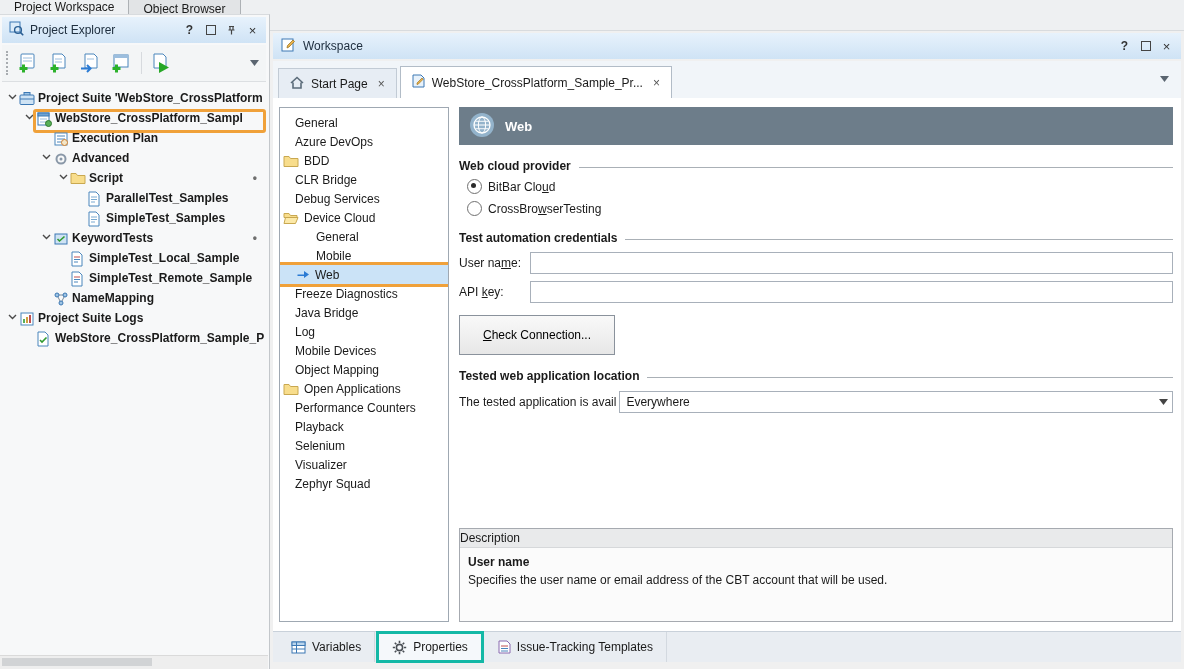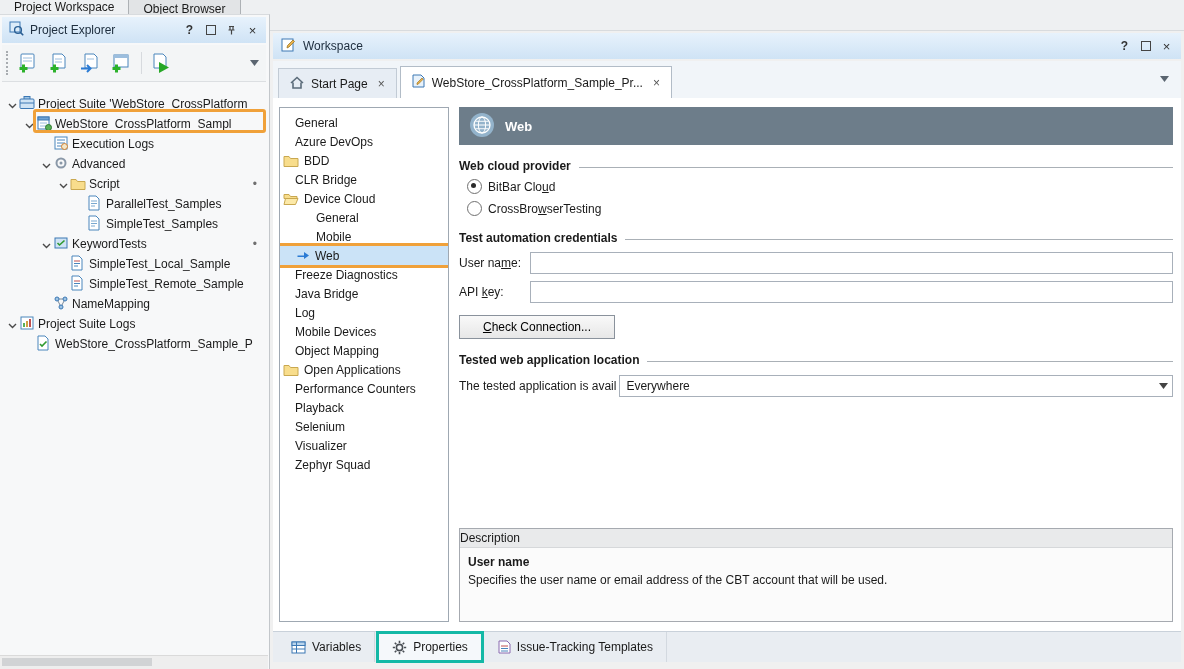--- a/index.html
+++ b/index.html
@@ -20,21 +20,21 @@
   .ctrl.x{font-weight:normal;font-size:13px;}
   .maxbox{width:8px;height:8px;border:1px solid #444;display:inline-block;}
 
   .pe-toolbar{position:absolute;top:30px;left:2px;right:3px;height:36px;display:flex;align-items:center;gap:4px;padding:0 4px;background:#f3f5f6;border-bottom:1px solid #dcdfe2;}
   .grip{height:24px;border-left:2px dotted #a8acb0;margin-right:3px;}
   .tbtn{width:27px;height:27px;display:flex;align-items:center;justify-content:center;cursor:default;}
   .tsep{width:1px;height:22px;background:#d7dade;margin:0 2px;}
   .tchev{margin-left:auto;padding-right:3px;display:flex;align-items:center;}
 
   .tree{position:absolute;top:67px;left:2px;right:3px;bottom:14px;overflow:hidden;padding-top:9px;}
-  .tree-row{height:20px;display:flex;align-items:flex-end;position:relative;white-space:nowrap;cursor:default;}
+  .tree-row{height:20px;display:flex;align-items:flex-start;position:relative;white-space:nowrap;cursor:default;font-weight:bold;}
   .tw-exp{width:13px;flex:none;display:flex;align-items:center;justify-content:center;}
   .tw-icon{width:17px;flex:none;display:flex;align-items:center;}
   .tw-label{padding-left:2px;}
   .tw-dot{position:absolute;right:9px;color:#6f6f6f;}
   .annot-overlay{position:absolute;left:31px;right:0px;top:-2px;bottom:-2px;border:3px solid #f0a13a;border-radius:3px;pointer-events:none;}
 
   .h-scrollbar{position:absolute;left:0;right:1px;bottom:0;height:13px;background:#eeeeee;border-top:1px solid #dadada;}
   .h-thumb{position:absolute;left:2px;top:2px;width:150px;height:8px;background:#d1d3d5;}
 
   
@@ -59,21 +59,21 @@
   .page-header{height:38px;background:#6d7d8a;display:flex;align-items:center;gap:10px;padding-left:10px;color:#fff;font-weight:bold;font-size:13px;}
   .group-row{display:flex;align-items:center;gap:8px;margin-top:14px;}
   .group-title{font-weight:bold;white-space:nowrap;}
   .rule{flex:1;height:1px;background:#aab0b6;position:relative;top:1px;}
   .radio-row{display:flex;align-items:center;gap:6px;margin:5px 0 0 8px;height:17px;cursor:default;}
   .radio{width:13px;height:13px;border:1px solid #707070;border-radius:50%;background:#fff;position:relative;flex:none;}
   .radio.on::after{content:"";position:absolute;left:3px;top:3px;width:5px;height:5px;border-radius:50%;background:#2b2b2b;}
   .field-row{display:flex;align-items:center;margin-top:7px;}
   .field-label{width:71px;flex:none;}
   .tinput{flex:1;height:18px;border:1px solid #a8b0ba;padding:1px 4px;background:#fff;font:12px "Liberation Sans",sans-serif;outline:none;}
-  .btn{margin-top:12px;width:156px;height:24px;border:1px solid #8a929c;background:linear-gradient(#f9f9f9,#e7e7e7);font:12px "Liberation Sans",sans-serif;cursor:default;}
+  .btn{margin-top:12px;width:156px;height:40px;border:1px solid #8a929c;background:linear-gradient(#f9f9f9,#e7e7e7);font:12px "Liberation Sans",sans-serif;cursor:default;}
   .loc-row{display:flex;align-items:center;margin-top:8px;}
   .loc-label{flex:none;padding-right:3px;}
   .selectbox{flex:1;height:20px;border:1px solid #a8b0ba;background:#fff;display:flex;align-items:center;padding-left:6px;cursor:default;}
   .sel-chev{margin-left:auto;width:17px;height:100%;display:flex;align-items:center;justify-content:center;}
   .desc-box{position:absolute;left:0;right:0;bottom:0;height:92px;border:1px solid #a6aab0;background:#fbfbfb;}
   .desc-header{height:18px;line-height:18px;background:#e9eaeb;border-bottom:1px solid #d6d8da;padding-left:0;}
   .desc-heading{font-weight:bold;margin:7px 0 4px 8px;}
   .desc-text{margin-left:8px;}
 
   .bottom-tabs{position:absolute;left:3px;right:3px;bottom:7px;height:30px;background:#e9edf2;border-top:1px solid #c9d1da;display:flex;align-items:center;padding-left:5px;}
@@ -199,21 +199,21 @@
           <span class="tw-exp"></span>
           <span class="tw-icon">
             <svg width="16" height="16" viewBox="0 0 16 16">
               <rect x="2" y="2" width="12" height="12" fill="#fff" stroke="#4b86bc"></rect>
               <line x1="4" y1="5" x2="12" y2="5" stroke="#4b86bc"></line>
               <line x1="4" y1="8" x2="12" y2="8" stroke="#4b86bc"></line>
               <line x1="4" y1="11" x2="9" y2="11" stroke="#4b86bc"></line>
               <circle cx="11.5" cy="11.5" r="3" fill="#f3e6c8" stroke="#d08030"></circle>
             </svg>
           </span>
-          <span class="tw-label">Execution Logs</span>
+          <span class="tw-label">Execution Plan</span>
         </div>
         <div class="tree-row" style="padding-left: 38px;">
           <span class="tw-exp">
             <svg width="11" height="11" viewBox="0 0 11 11">
               <polyline points="2,4 5.5,7.5 9,4" fill="none" stroke="#4a4a4a" stroke-width="1.4"></polyline>
             </svg>
           </span>
           <span class="tw-icon">
             <svg width="16" height="16" viewBox="0 0 16 16">
               <circle cx="8" cy="8" r="4.5" fill="none" stroke="#8a98a8" stroke-width="2"></circle>
@@ -401,20 +401,23 @@
           <div class="nav-item f">
             <span style="display: flex;">
               <svg width="16" height="14" viewBox="0 0 16 14">
                 <path d="M1 2.5 h5 l1.5 2 H15 v8 H1 z" fill="#f8dd8c" stroke="#c9a850"></path>
               </svg>
             </span>
             <span>BDD</span>
           </div>
           <div class="nav-item">
             <span>CLR Bridge</span>
+          </div>
+          <div class="nav-item">
+            <span>Debug Services</span>
           </div>
           <div class="nav-item f">
             <span style="display: flex;">
               <svg width="16" height="14" viewBox="0 0 16 14">
                 <path d="M1 2.5 h5 l1.5 2 H14 v2 H1 z" fill="#f8dd8c" stroke="#c9a850"></path>
                 <path d="M2.5 6.5 h12.5 l-2.5 6 H1 z" fill="#fce9a8" stroke="#c9a850"></path>
               </svg>
             </span>
             <span>Device Cloud</span>
           </div>

